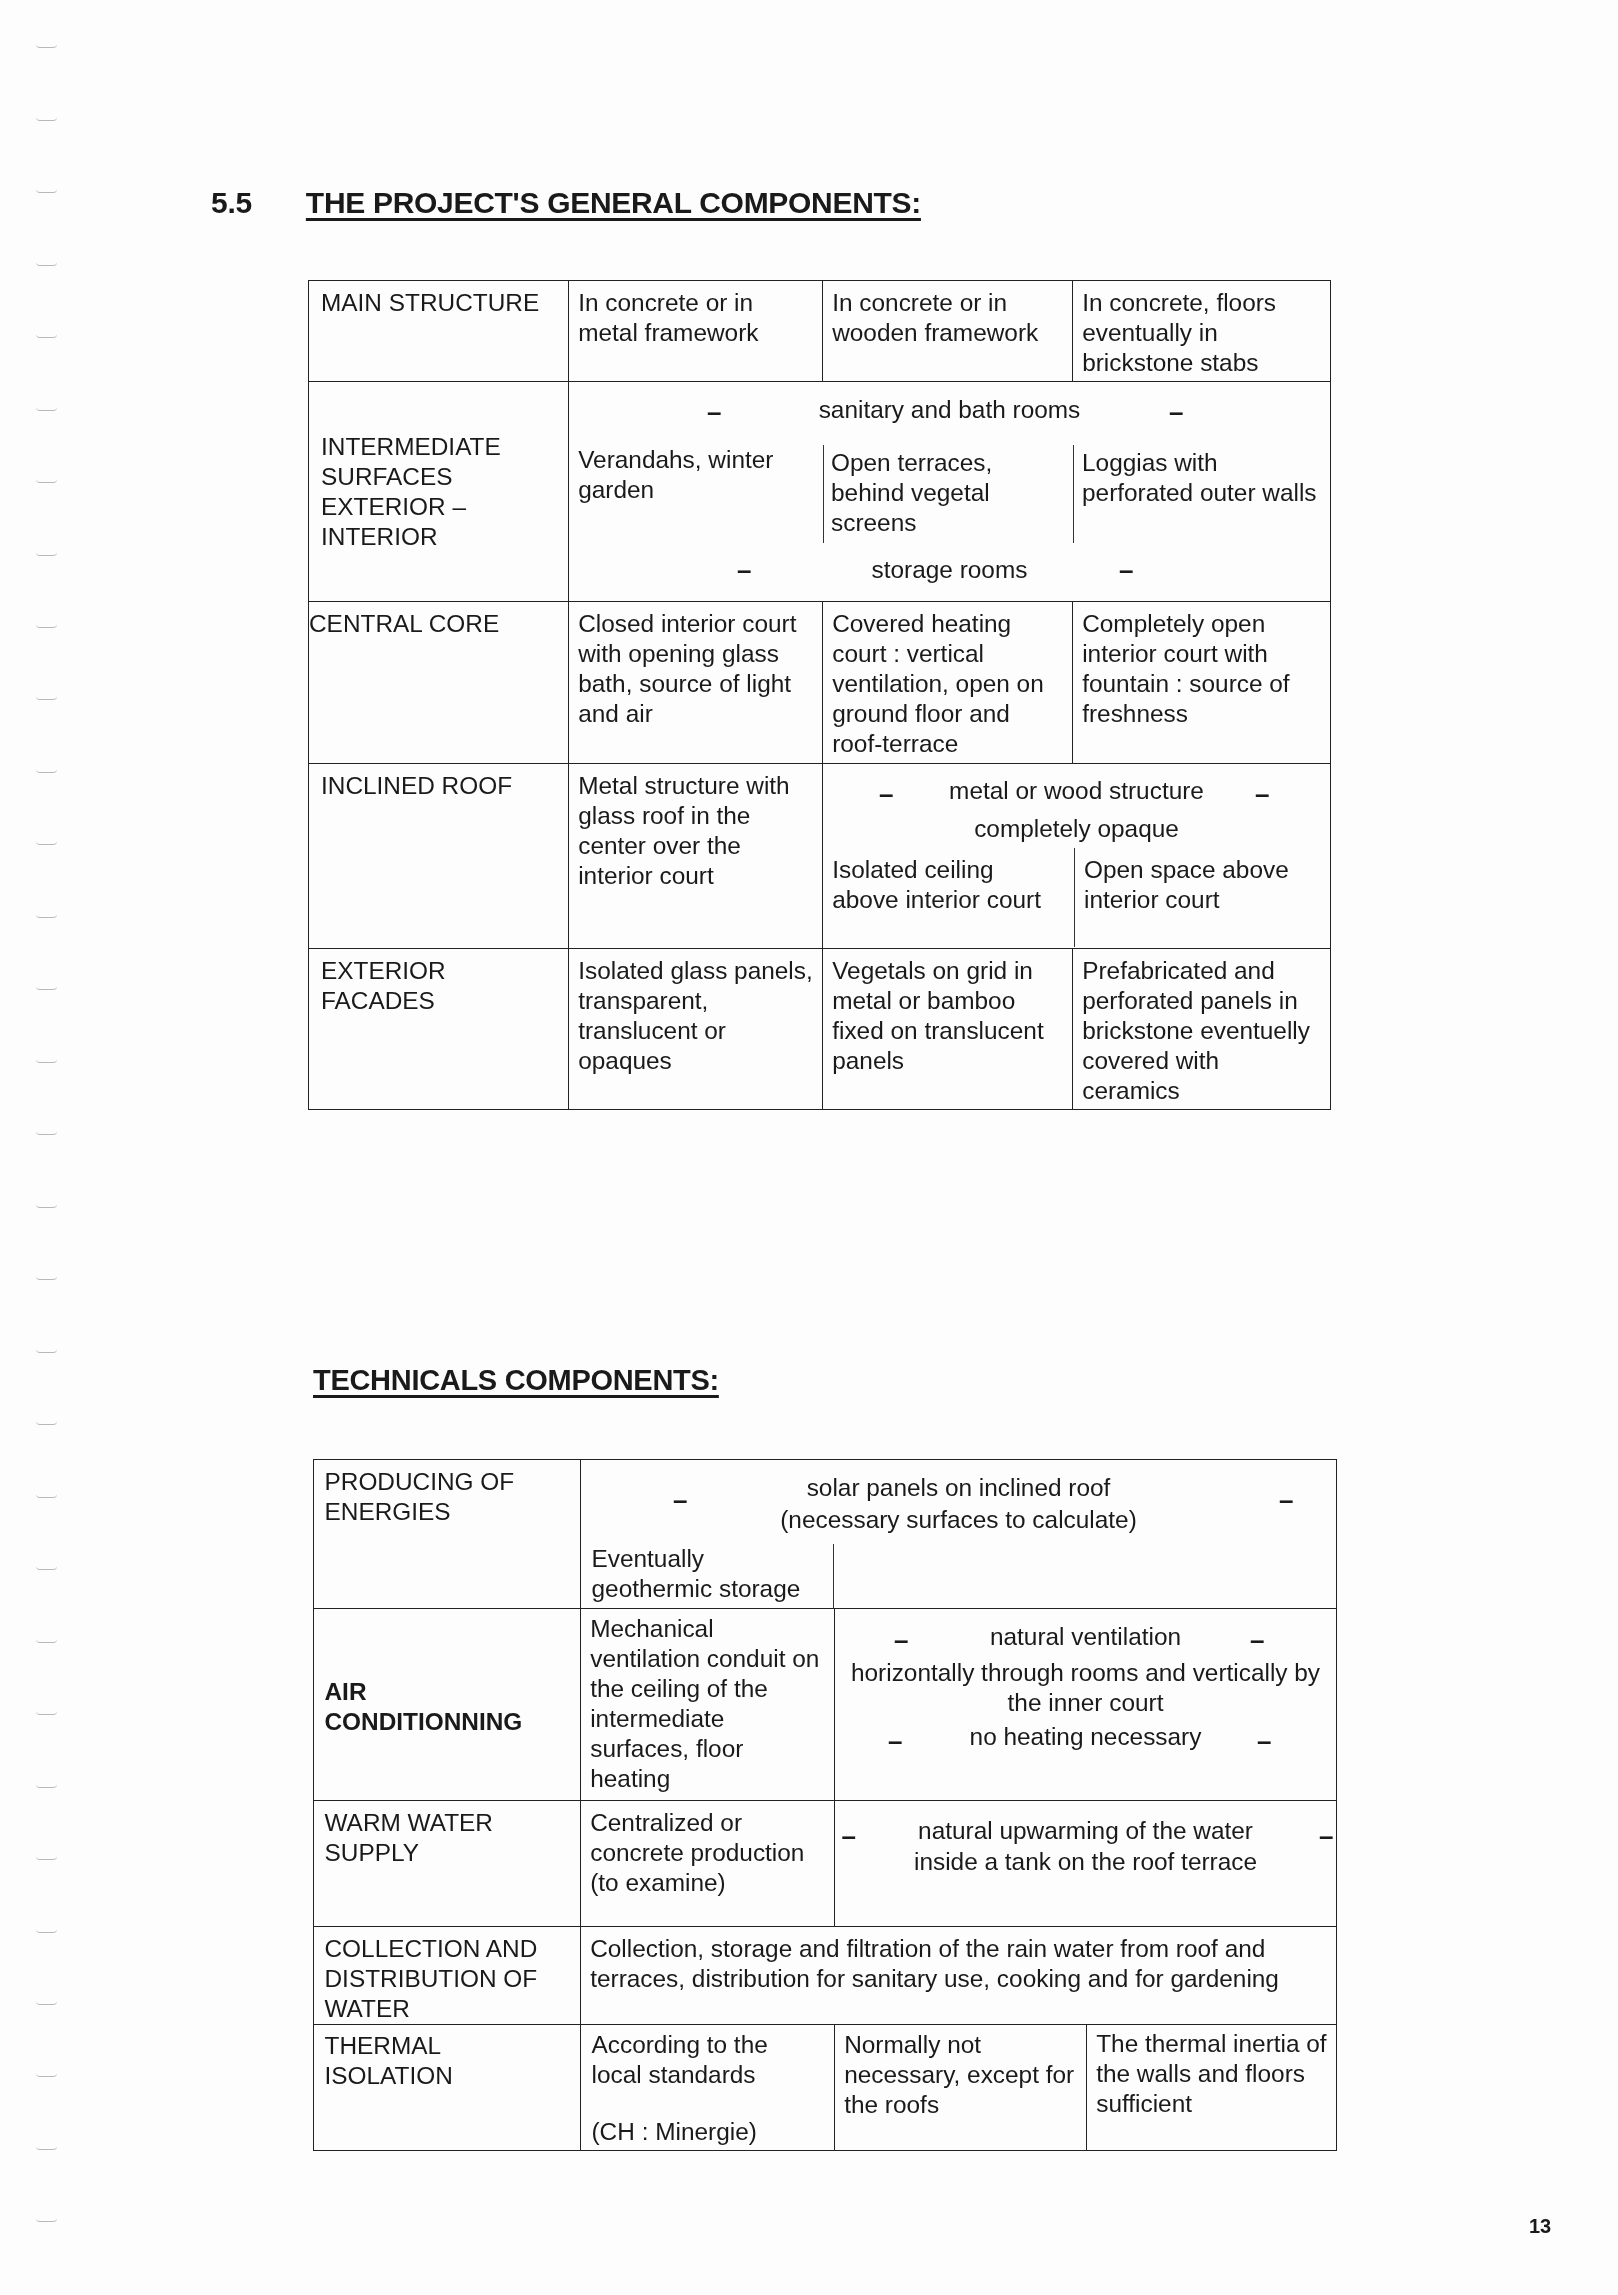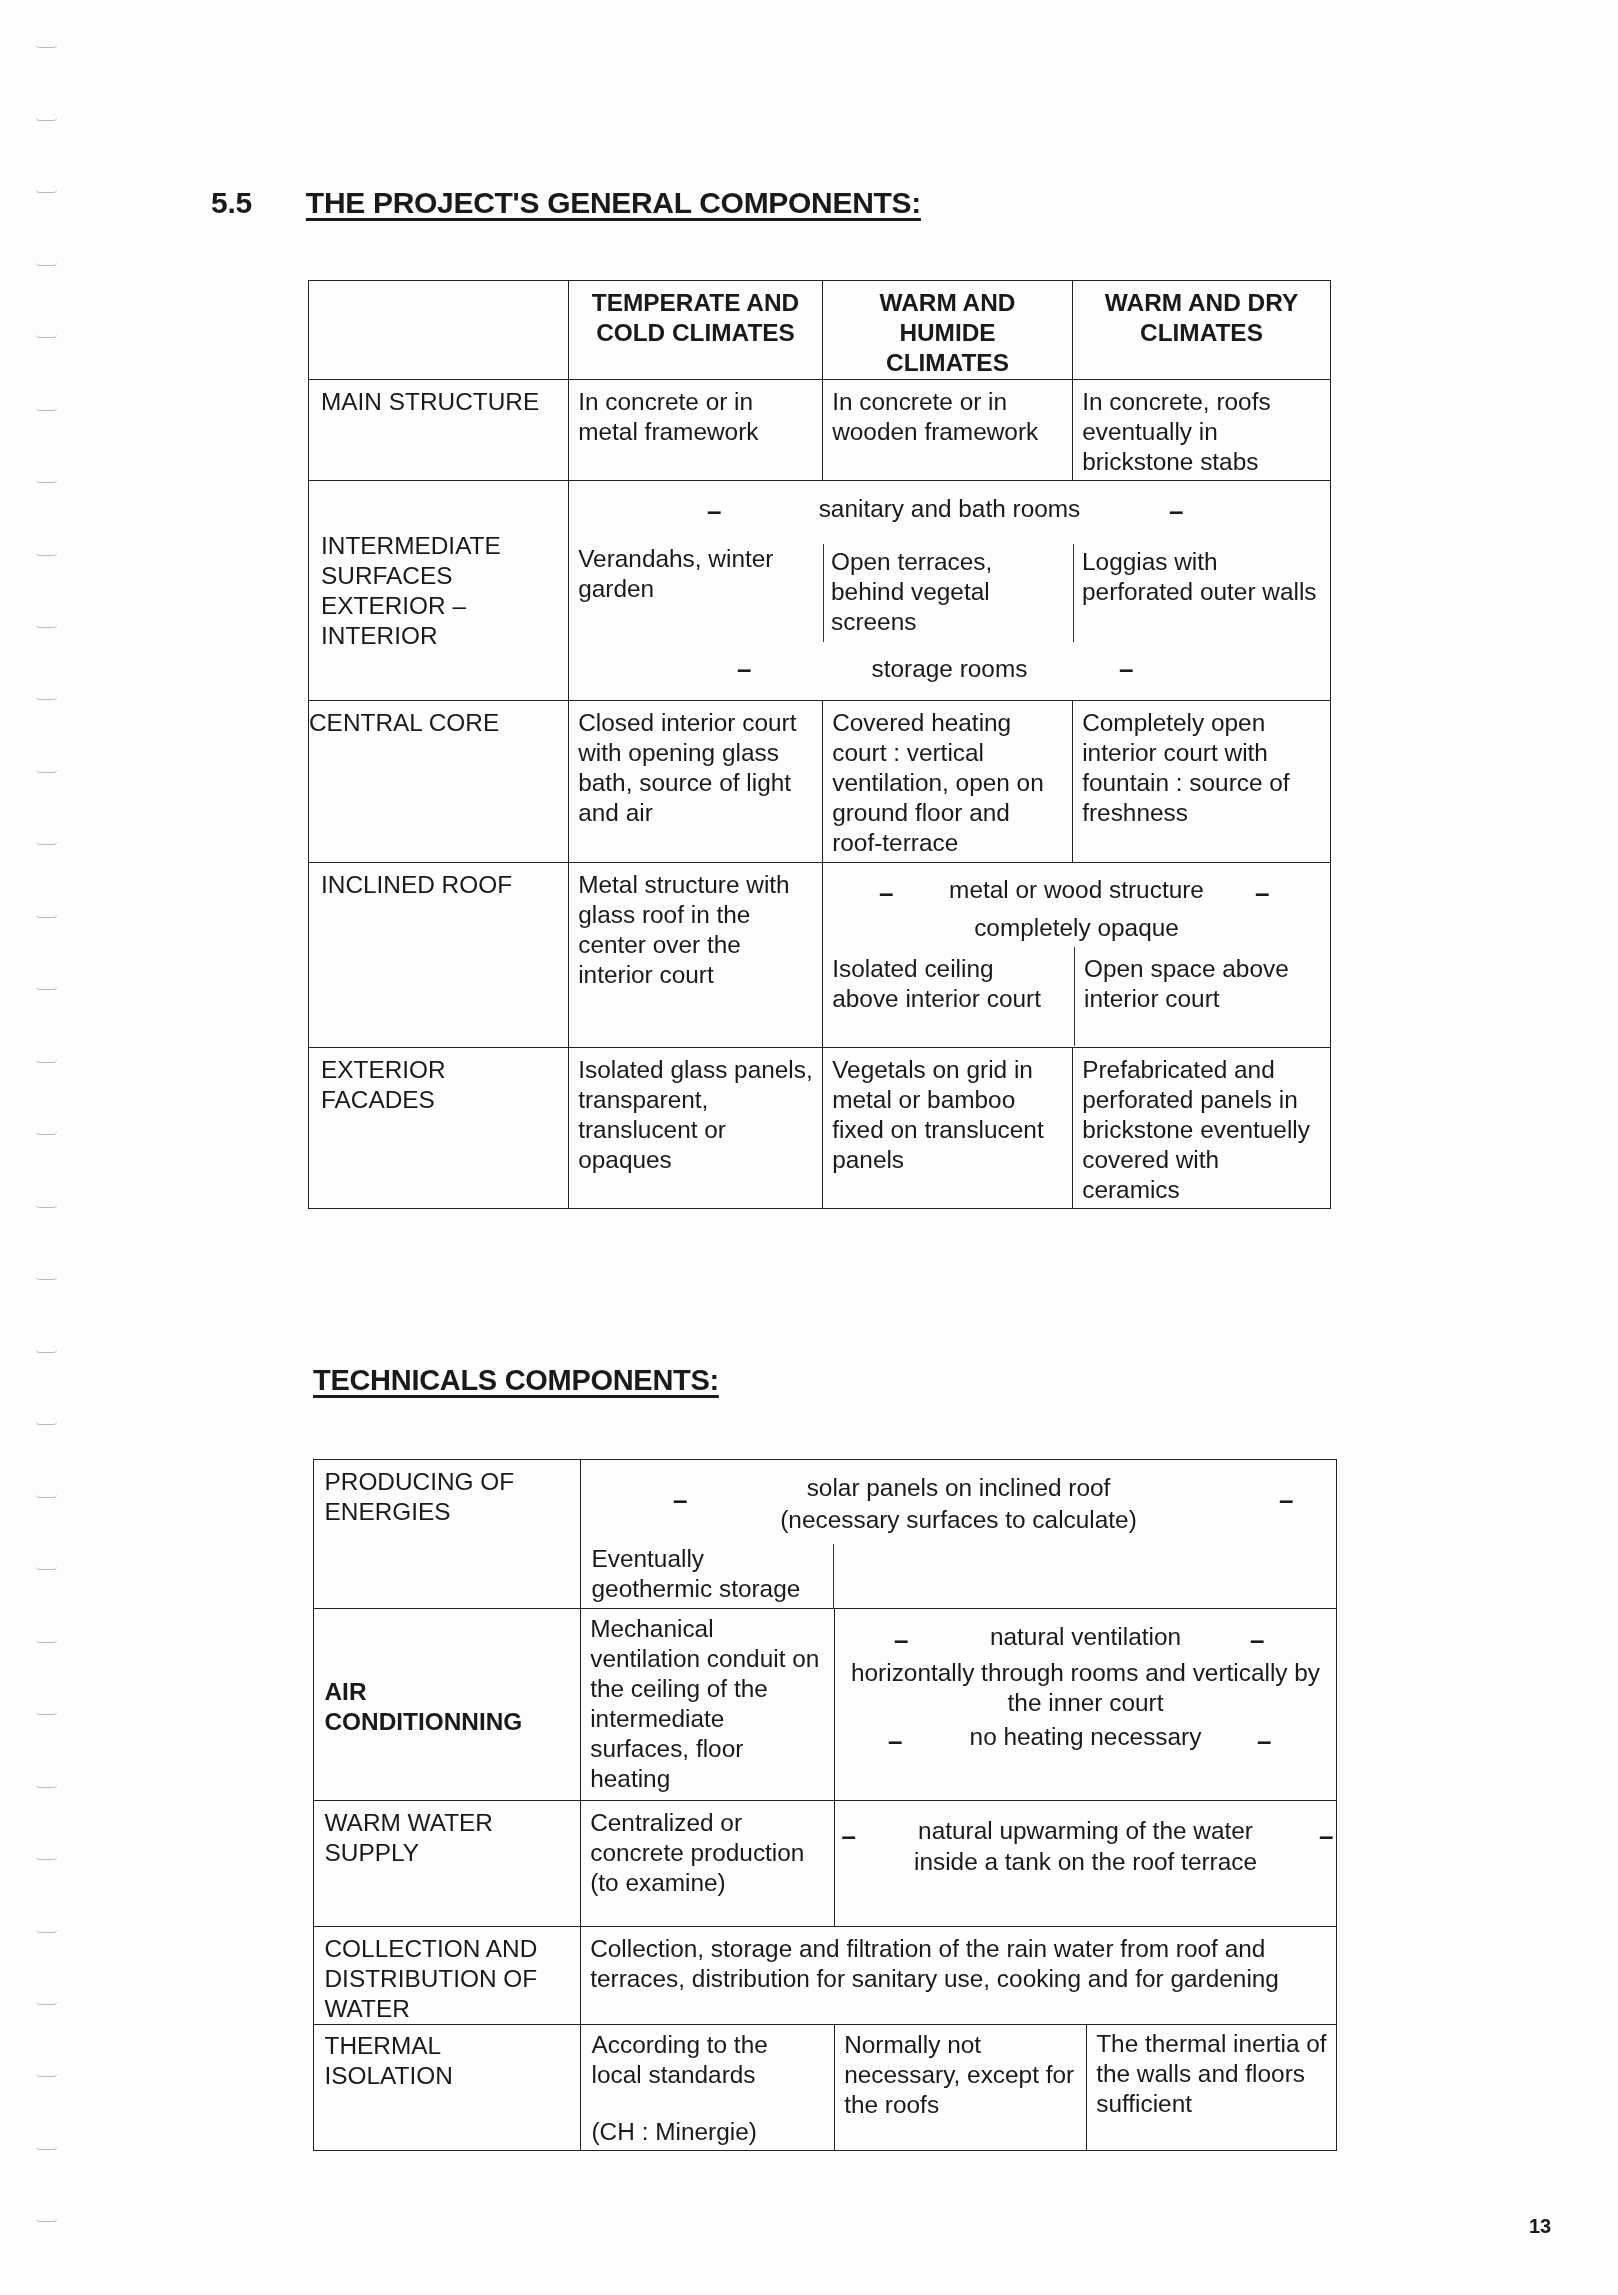--- a/index.html
+++ b/index.html
@@ -62,31 +62,25 @@
 </div>
 
 <table class="grid" style="left:308px; top:280px; width:1023px;">
   <colgroup>
       <col style="width:260px">
       <col style="width:254px">
       <col style="width:250px">
       <col style="width:258px">
     </colgroup>
   <tbody>
-      <tr style="height:99px">
-    <td></td>
-    <td class="hdr">TEMPERATE AND COLD CLIMATES</td>
-    <td class="hdr" style="padding-left:33px;padding-right:33px;">WARM AND HUMIDE CLIMATES</td>
-    <td class="hdr" style="padding-left:13px;padding-right:13px;">WARM AND DRY CLIMATES</td>
-  </tr>
   <tr style="height:101px">
     <td style="padding-left:12px;">MAIN STRUCTURE</td>
     <td>In concrete or in metal framework</td>
     <td>In concrete or in wooden framework</td>
-    <td>In concrete, roofs eventually in brickstone stabs</td>
+    <td>In concrete, floors eventually in brickstone stabs</td>
   </tr>
   <tr style="height:219px">
     <td style="vertical-align:middle; padding-left:12px; padding-top:0;">INTERMEDIATE SURFACES EXTERIOR – INTERIOR</td>
     <td colspan="3" style="padding:0;">
       <div style="position:relative; height:219px;">
         <div class="dash" style="left:138px; top:14.5px;">–</div>
         <div class="cell-abs center" style="left:0; right:0; top:13px;">sanitary and bath rooms</div>
         <div class="dash" style="left:600px; top:14.5px;">–</div>
         <div class="cell-abs" style="left:9.2px; top:63px; width:231px;">Verandahs, winter garden</div>
         <div class="vline" style="left:254px; top:63px; height:98px;"></div>

